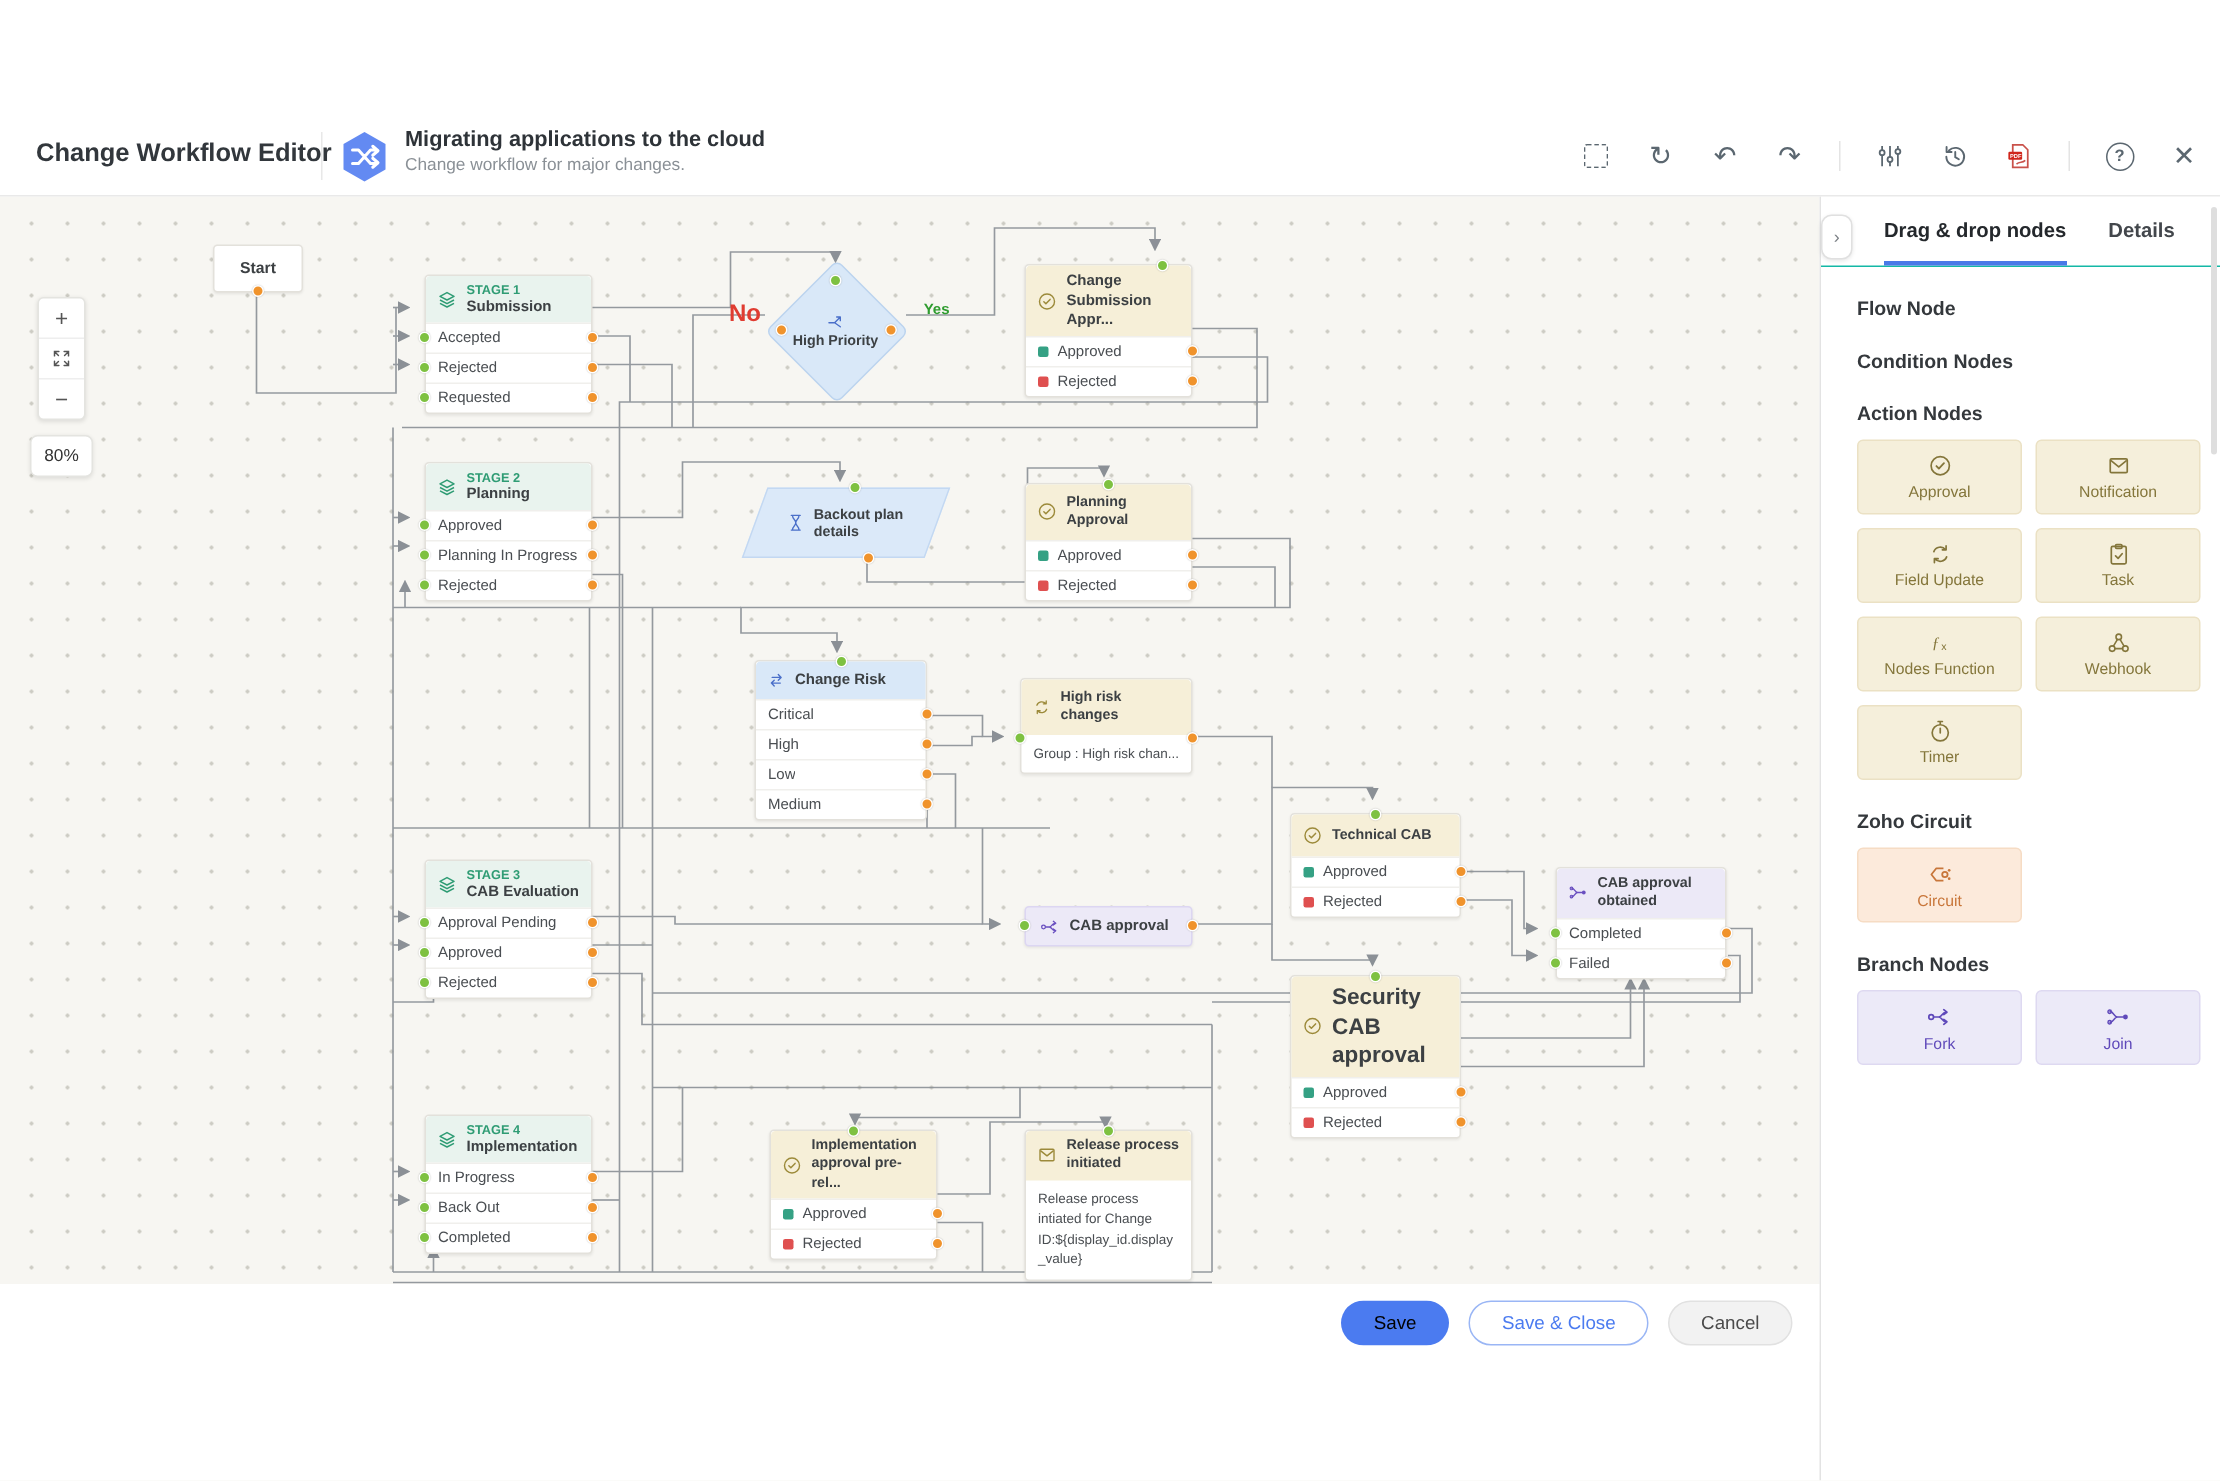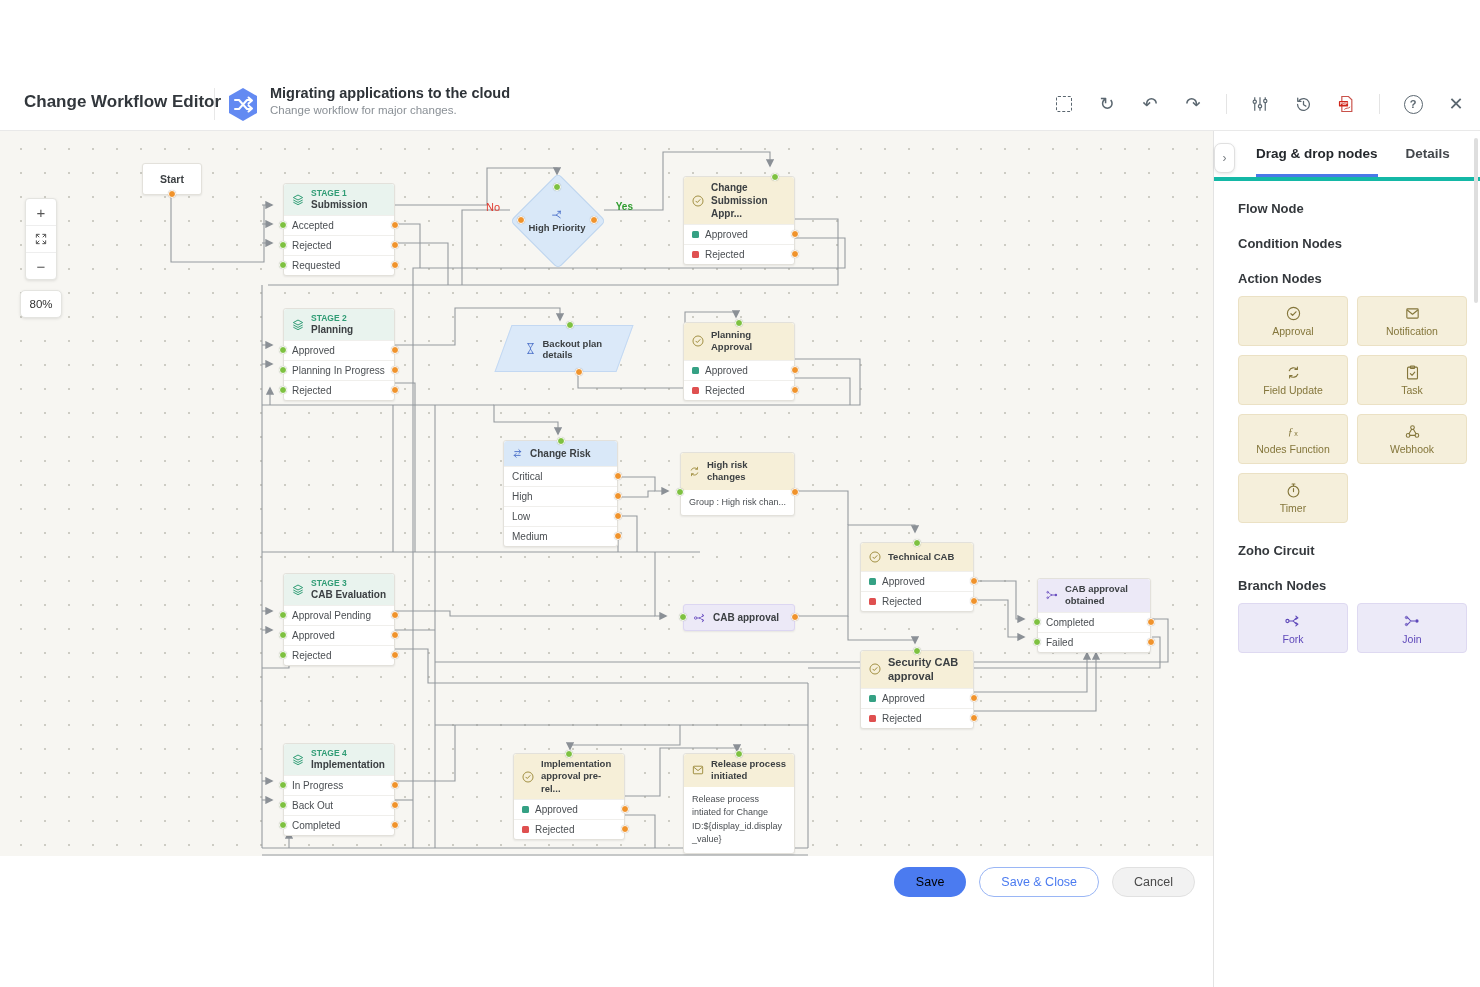--- a/index.html
+++ b/index.html
@@ -49,21 +49,21 @@
   .dbot{left:50%;bottom:-4px;transform:translateX(-50%)}
   .startnode{position:absolute;left:142px;top:33px;width:58px;height:30px;background:#fff;
              border:1px solid #e3e1db;border-radius:3px;box-shadow:0 1px 2px rgba(0,0,0,.08);
              display:flex;align-items:center;justify-content:center;font-size:10.5px;
              font-weight:700;color:#3c4043;z-index:3}
   .diamond{position:absolute;left:505px;top:48px;width:104px;height:84px;z-index:3}
   .diamond .shape{position:absolute;left:19px;top:9px;width:66px;height:66px;background:#d9e8f8;
                   border:1px solid #bcd4ef;transform:rotate(45deg);border-radius:5px}
   .diamond .content{position:absolute;inset:0;display:flex;flex-direction:column;align-items:center;
                     justify-content:center;gap:2px;font-size:9.5px;font-weight:700;color:#3c4043}
-  .lblno{position:absolute;left:-19px;top:23px;color:#e03c31;font-weight:400;font-size:11px}
+  .lblno{position:absolute;left:-19px;top:23px;color:#e03c31;font-weight:700;font-size:16px}
   .lblyes{position:absolute;right:-24px;top:23px;color:#2f9c2f;font-weight:700;font-size:10px}
   .para{position:absolute;left:503px;top:195px;width:122px;height:47px;z-index:3}
   .para .shape{position:absolute;inset:0;background:#dbe9f9;border:1px solid #c3d8f2;transform:skewX(-20deg)}
   .para .content{position:absolute;inset:0;display:flex;align-items:center;justify-content:center;
                  gap:6px;font-size:9.5px;font-weight:700;color:#3c4043}
   .forknode{position:absolute;height:25px;background:#ece9f7;border:1px solid #dcd6f2;border-radius:3px;
             display:flex;align-items:center;gap:6px;padding:0 9px;font-weight:700;font-size:10px;
             color:#3c4043;z-index:3;box-shadow:0 1px 2px rgba(0,0,0,.07)}
   
   .zoomctl{position:absolute;left:25px;top:68px;width:30px;background:#fff;border:1px solid #e4e4e0;
@@ -78,21 +78,21 @@
   .footer{position:absolute;left:0;top:726px;width:1213px;height:52px;background:#fff;z-index:8;
           display:flex;align-items:center;justify-content:flex-end;gap:13px;padding-right:18px;box-sizing:border-box}
   .btn{height:30px;border-radius:16px;padding:0 21px;font-size:12.5px;display:flex;align-items:center;
        border:1px solid transparent;cursor:pointer;background:#fff}
   .btn.primary{background:#4b7bf0;color:#000000}
   .btn.outline{border-color:#9ab6f5;color:#4b7bf0}
   .btn.plain{background:#f2f2f2;border-color:#e1e1e1;color:#4a4a4a}
   
   .sidebar{position:absolute;left:1213px;top:130px;width:267px;height:857px;background:#fff;
            border-left:1px solid #e3e3e3;box-sizing:border-box}
-  .tabs{display:flex;gap:28px;padding-left:42px;border-bottom:4px solid #14b8a6;height:47px;align-items:stretch}
+  .tabs{display:flex;gap:28px;padding-left:42px;border-bottom:1px solid #14b8a6;height:47px;align-items:stretch}
   .tab{font-size:13.5px;color:#43474c;font-weight:700;display:flex;align-items:center;
        border-bottom:3px solid transparent;cursor:pointer;padding-top:2px}
   .tab.active{color:#24282c;border-bottom-color:#4a79e8}
   .collapse{position:absolute;left:1214px;top:143px;width:19px;height:28px;background:#fff;
             border:1px solid #e0e0e0;border-radius:7px;display:flex;align-items:center;justify-content:center;
             color:#7a7f84;font-size:12px;z-index:25;box-shadow:0 1px 3px rgba(0,0,0,.1);cursor:pointer}
   .sbody{padding:0 0 0 24px}
   .sec-title{font-size:13px;font-weight:700;color:#34383c;margin:20px 0 10px}
   .tiles{display:grid;grid-template-columns:110px 110px;gap:9px}
   .tile{height:48px;border-radius:4px;display:flex;flex-direction:column;align-items:center;
@@ -557,21 +557,21 @@
   </div>
 
   <div class="node" style="left:860px;top:520px;width:112px">
     <span class="d g dtop"></span>
     <div class="nhead yellow">
       <span class="icon" style="color:#9c8a3a">
           <svg width="14" height="14">
             <use href="#i-check"></use>
           </svg>
         </span>
-      <div class="ttl" style="font-size:11px">Security CAB approval</div>
+      <div class="ttl" style="font-size:15px">Security CAB approval</div>
     </div>
     <div class="nrow">
         <span class="sq g"></span>
         <span class="lbl">Approved</span>
         <span class="d o dout"></span>
       </div>
     <div class="nrow">
         <span class="sq r"></span>
         <span class="lbl">Rejected</span>
         <span class="d o dout"></span>
@@ -731,20 +731,30 @@
       <div class="tile t-act">
         <span class="icon">
             <svg width="17" height="17">
               <use href="#i-timer"></use>
             </svg>
           </span>
         <span>Timer</span>
       </div>
     </div>
     <div class="sec-title">Zoho Circuit</div>
+    <div class="tiles">
+      <div class="tile t-circ">
+        <span class="icon">
+            <svg width="18" height="18">
+              <use href="#i-circuit"></use>
+            </svg>
+          </span>
+        <span>Circuit</span>
+      </div>
+    </div>
     <div class="sec-title">Branch Nodes</div>
     <div class="tiles">
       <div class="tile t-branch">
         <span class="icon">
             <svg width="18" height="18">
               <use href="#i-fork"></use>
             </svg>
           </span>
         <span>Fork</span>
       </div>

